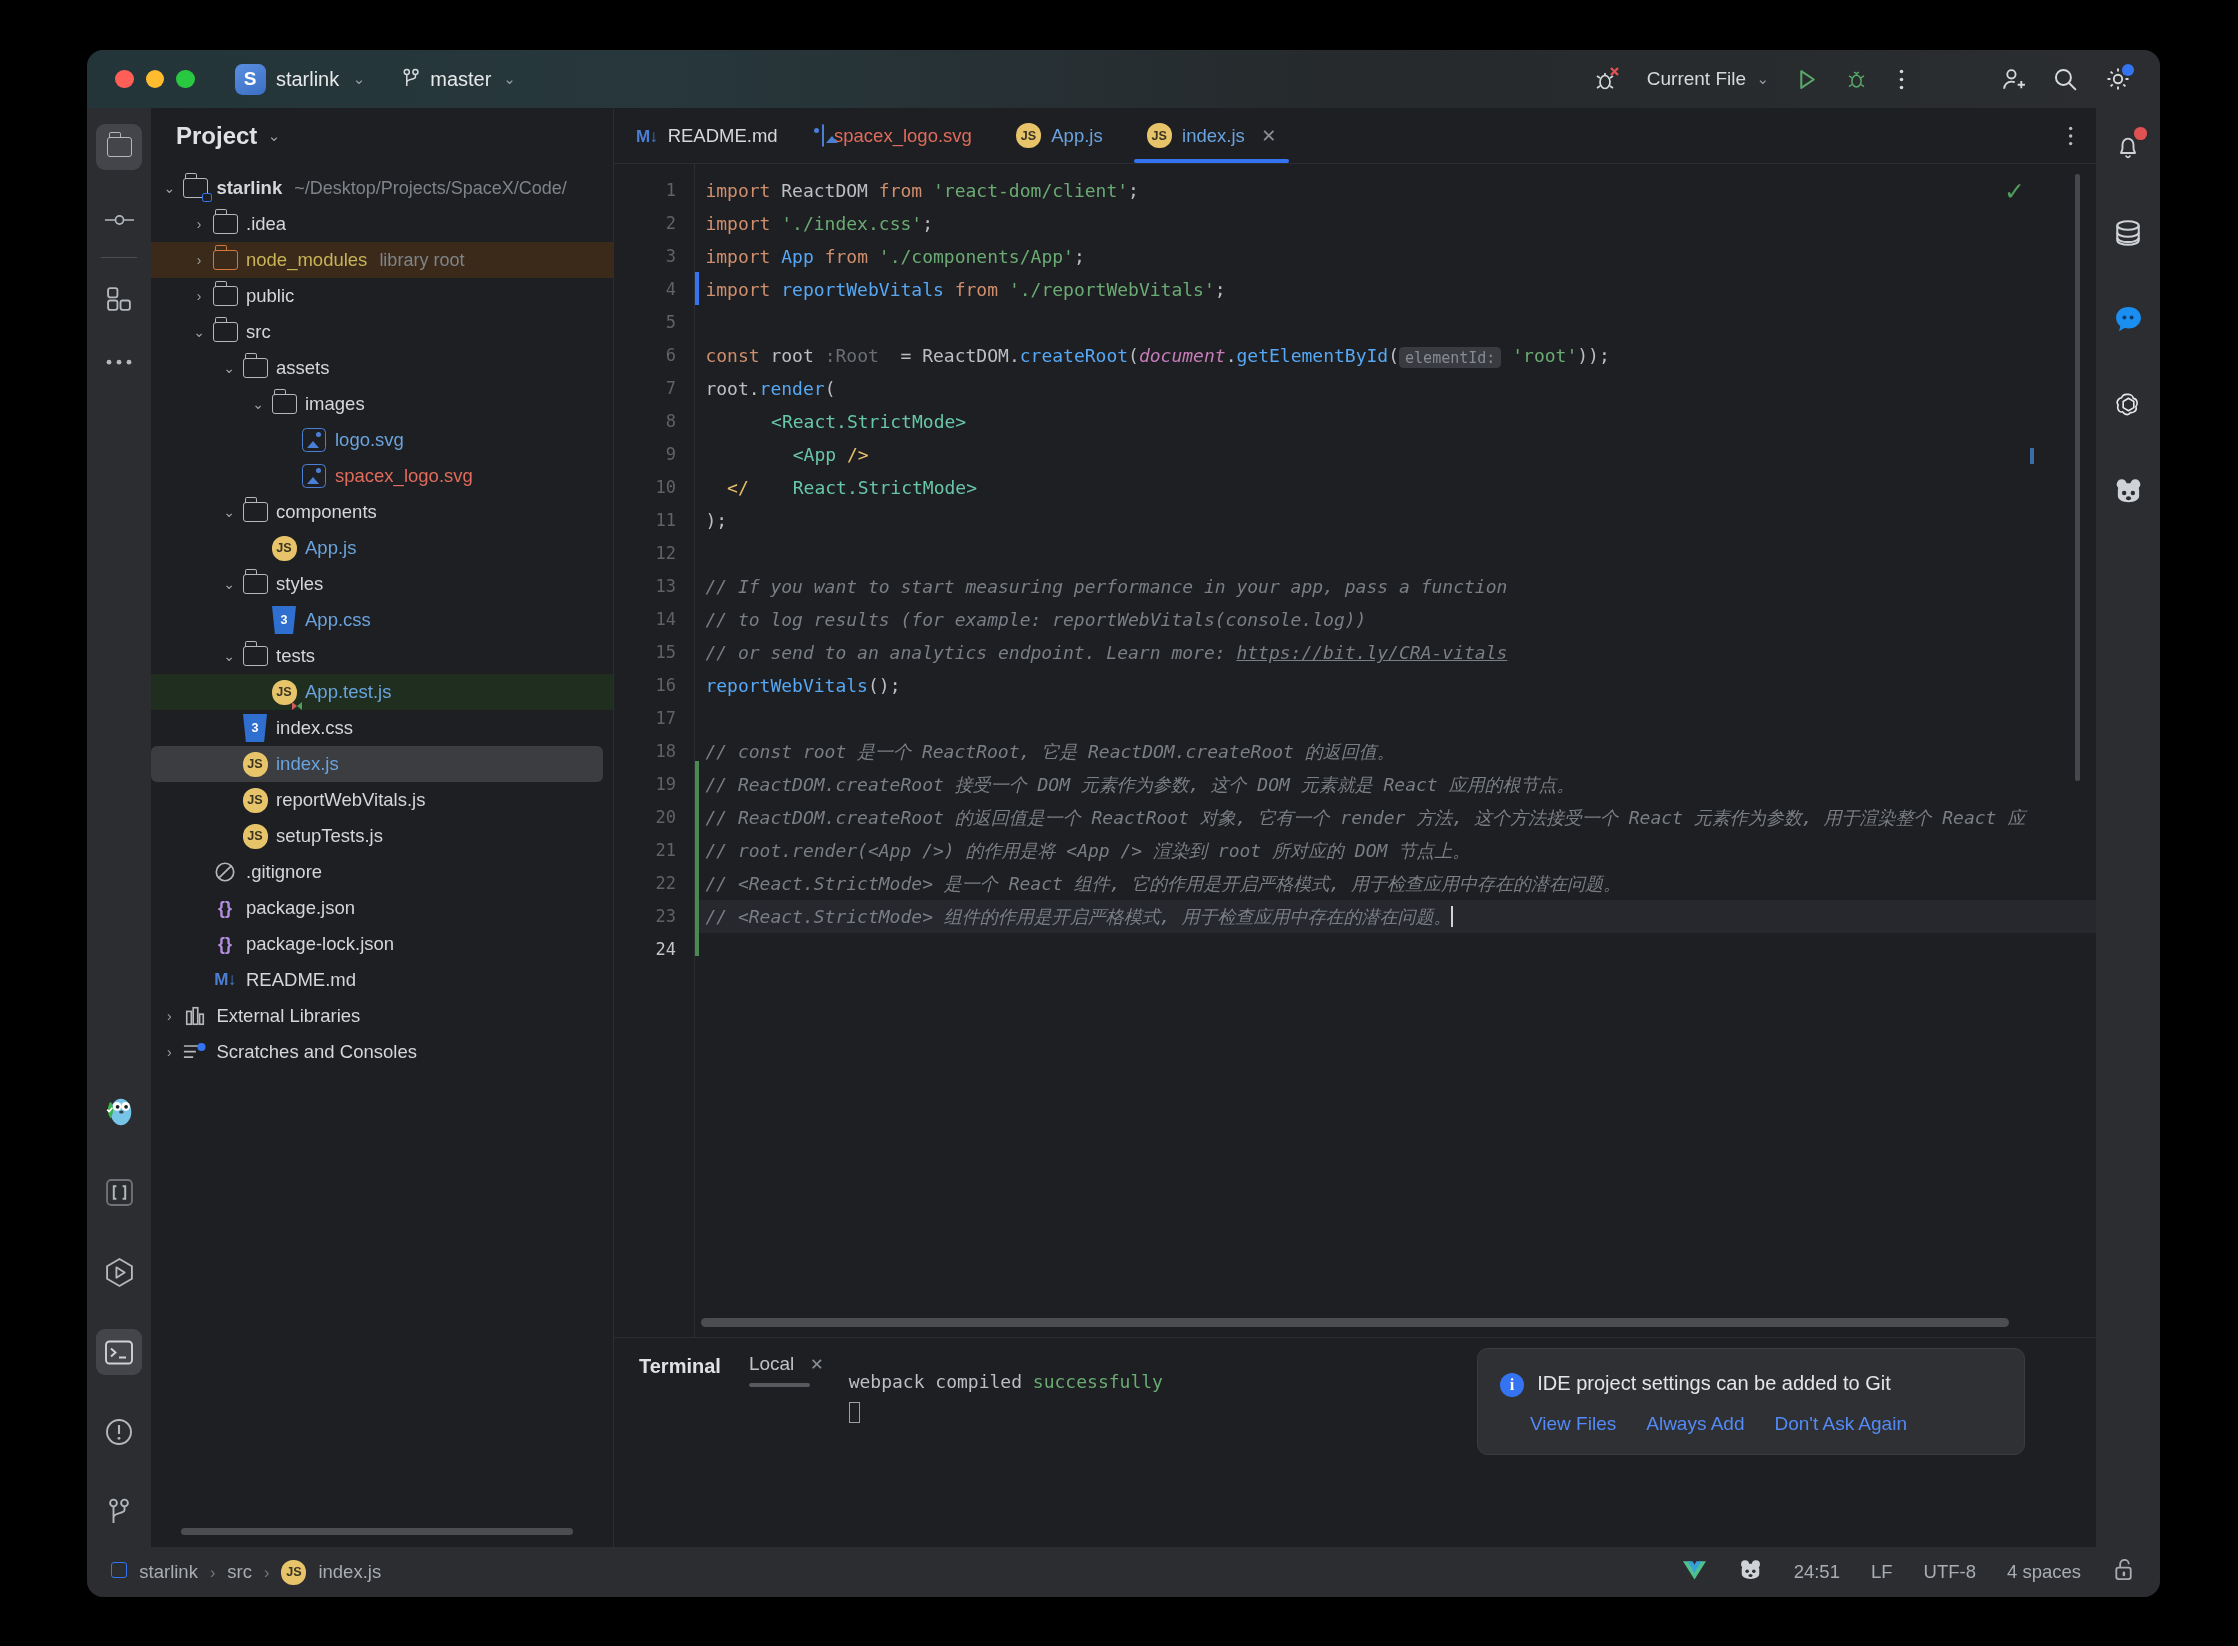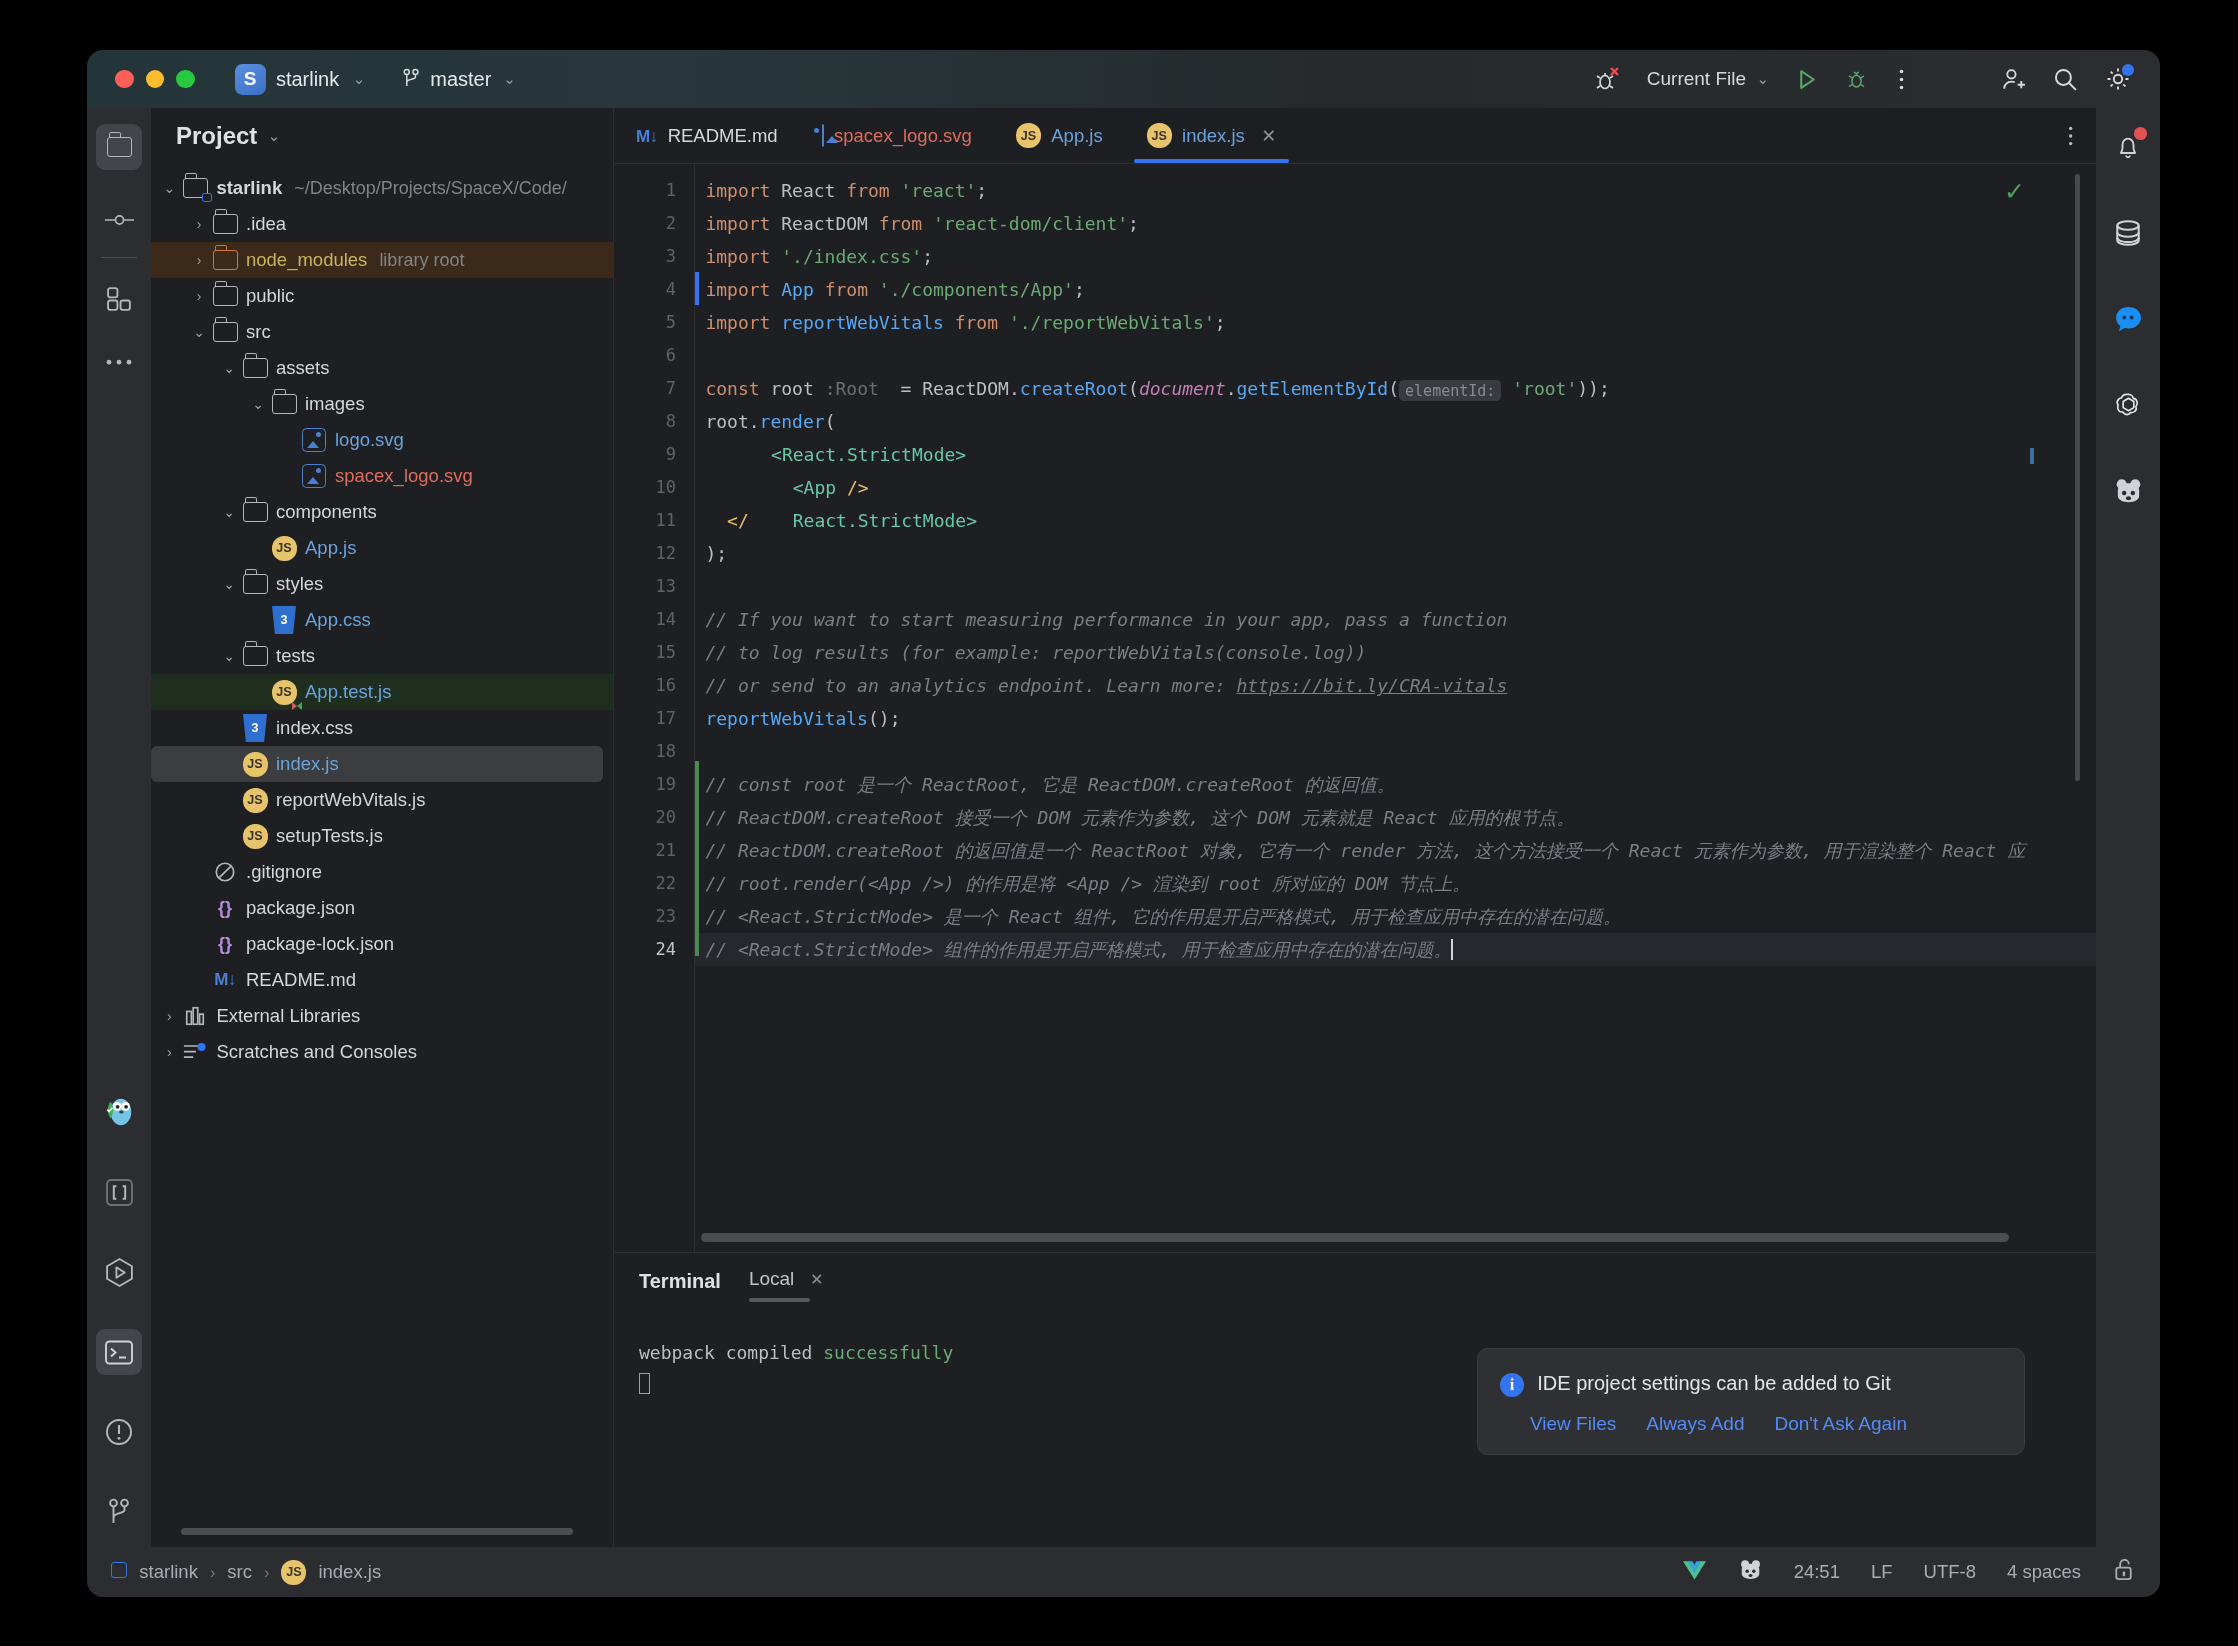--- a/index.html
+++ b/index.html
@@ -114,22 +114,22 @@
   .chg-bar { position:absolute; left:0; width:3.7px; background:#4a8a52; }
 
   .check-mark { position:absolute; right:71px; top:13.3px; color:#4f9e5c; font-size:25px; }
   .mini-tick { position:absolute; right:62px; top:284px; width:4.4px; height:16.3px; background:#3b6fa8; }
   .vscroll { position:absolute; right:16.3px; top:10.4px; bottom:44px; width:4.4px; }
   .vthumb { position:absolute; top:0; width:4.4px; height:607px; background:#45484d; border-radius:2.2px;}
   .ed-hscroll { position:absolute; left:87px; right:87px; bottom:10.4px; height:9px;
                 background:#4b4d51; border-radius:4.4px; }
 
   
-  .terminal { height:295px; background:#1e1f22; border-top:0.7px solid #2b2d30;
-              display:flex; flex-direction:column; position:relative; }
+  .terminal { height:210px; background:#1e1f22; border-top:0.7px solid #2b2d30;
+              display:flex; flex-direction:row; position:relative; }
   .term-tabs { height:56px; display:flex; align-items:center; padding-left:25px; gap:28px; }
   .term-title { color:#dfe1e5; font-size:20px; font-weight:700; }
   .term-tab { color:#c0c3c7; font-size:19px; position:relative; padding-bottom:4.4px; cursor:pointer;}
   .term-tab.active::after { content:''; position:absolute; left:0; right:13.3px; bottom:-7.4px;
                             height:3.7px; background:#57595e; border-radius:2.2px; }
   .term-tab .x { color:#8a8f95; font-size:16.3px; margin-left:10.4px; }
   .term-body { flex:1; padding:33px 0 0 25px; font-family:"DejaVu Sans Mono", monospace;
                font-size:18px; color:#bcbec4; }
   .term-green { color:#6aab73; }
   .term-cursor { display:inline-block; width:11px; height:21px; border:0.7px solid #9aa0a6;
@@ -611,21 +611,20 @@
               <div class="lnum">22</div>
               <div class="lnum">23</div>
               <div class="lnum cur">24</div>
             </div>
         <div class="code-area" id="codearea">
           <div class="check-mark">✓</div>
           <div class="mini-tick"></div>
           <div class="vscroll">
             <div class="vthumb"></div>
           </div>
-        <div class="cl"><span class="kw">import</span> <span class="id">React</span> <span class="kw">from</span> <span class="str">'react'</span>;</div>
               <div class="cl"><span class="kw">import</span> <span class="id">ReactDOM</span> <span class="kw">from</span> <span class="str">'react-dom/client'</span>;</div>
               <div class="cl"><span class="kw">import</span> <span class="str">'./index.css'</span>;</div>
               <div class="cl"><span class="kw">import</span> <span class="fn">App</span> <span class="kw">from</span> <span class="str">'./components/App'</span>;</div>
               <div class="cl"><span class="kw">import</span> <span class="fn">reportWebVitals</span> <span class="kw">from</span> <span class="str">'./reportWebVitals'</span>;</div>
               <div class="cl"></div>
               <div class="cl"><span class="kw">const</span> <span class="id">root</span> <span class="typ">:Root</span>  = <span class="id">ReactDOM</span>.<span class="fn">createRoot</span>(<span class="doc">document</span>.<span class="fn">getElementById</span>(<span class="hint">elementId:</span> <span class="str">'root'</span>));</div>
               <div class="cl"><span class="id">root</span>.<span class="fn">render</span>(</div>
               <div class="cl">  <span class="jsx">&lt;React.StrictMode&gt;</span></div>
               <div class="cl">    <span class="jsx">&lt;App</span> <span class="brk">/&gt;</span></div>
               <div class="cl">  <span class="brk">&lt;/</span><span class="jsx">React.StrictMode&gt;</span></div>

